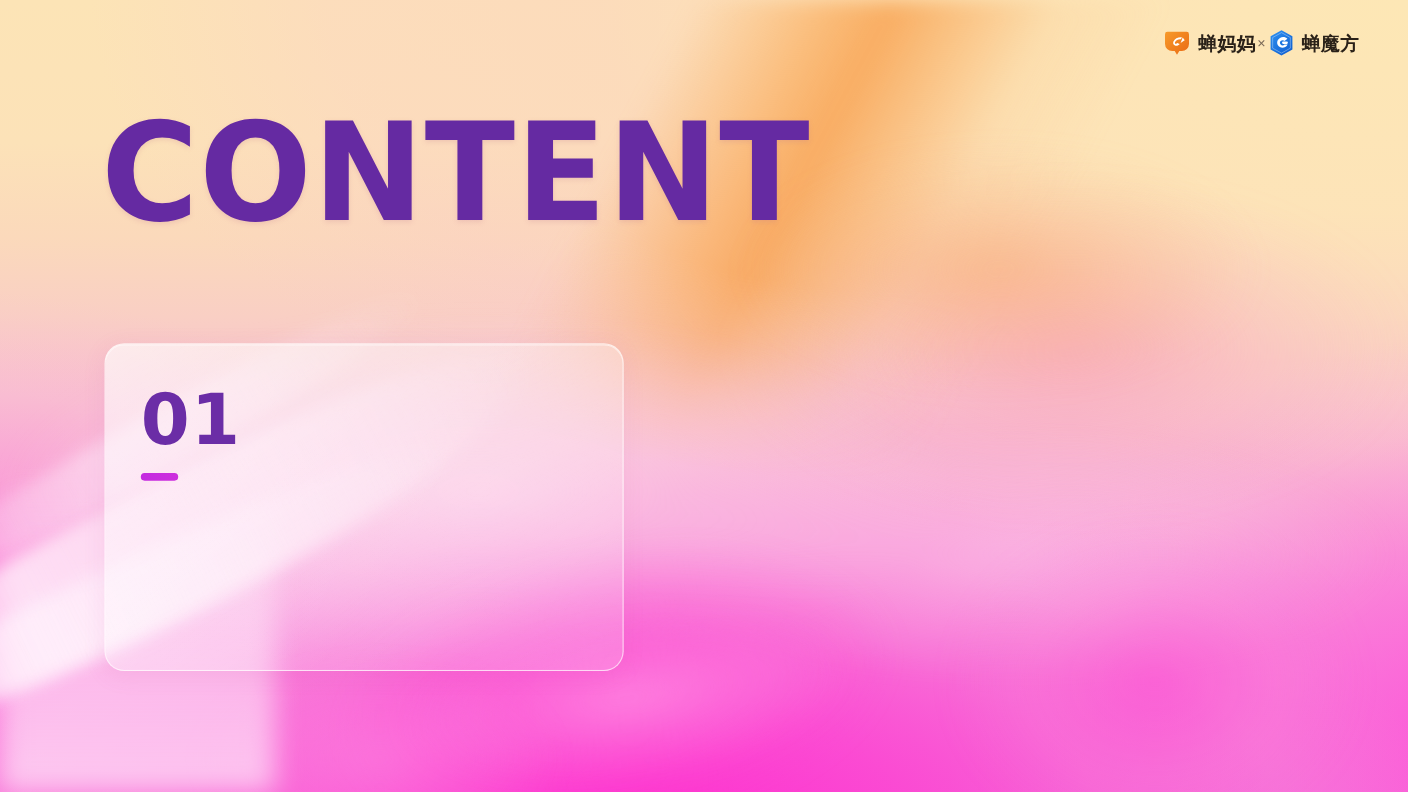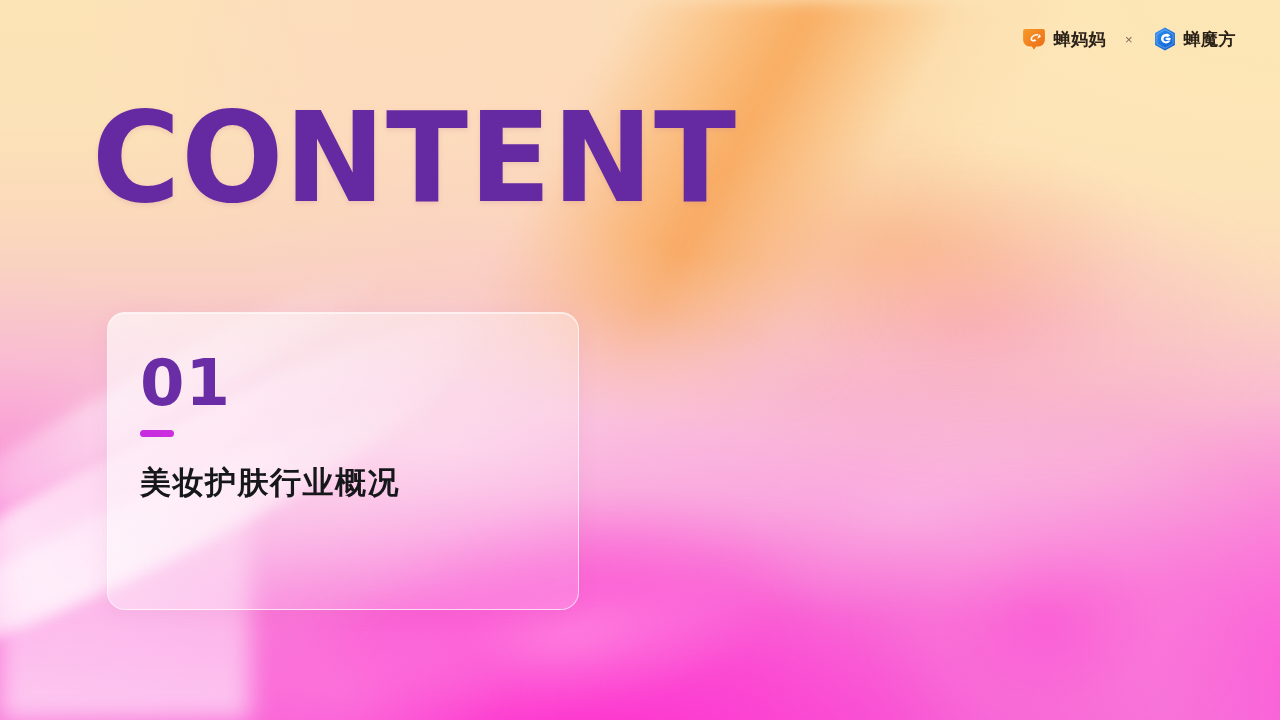--- a/index.html
+++ b/index.html
@@ -209,21 +209,21 @@
     pointer-events: none;
   }
 
   
   .logo-row {
     position: absolute;
     right: 44px;
     top: 26px;
     display: flex;
     align-items: center;
-    gap: 18px;
+    gap: 0;
     z-index: 6;
   }
   .logo-unit {
     display: flex;
     align-items: center;
     gap: 6px;
   }
   .logo-mark {
     width: 26px;
     height: 26px;
@@ -260,21 +260,21 @@
     letter-spacing: 1px;
     transform: scaleX(0.97);
     transform-origin: left top;
     white-space: nowrap;
     text-shadow: 0 2px 5px rgba(190,120,140,0.22);
   }
 
   
   .cards {
     position: absolute;
-    left: 107px;
+    left: 95px;
     top: 312px;
     display: flex;
     gap: 100px;
     z-index: 5;
   }
   .card {
     position: relative;
     width: 472px;
     height: 298px;
     box-sizing: border-box;
@@ -388,20 +388,19 @@
   </div>
 
   <div class="page-title">CONTENT</div>
 
   <div class="cards">
 
     <div class="card">
       <div class="card-inner">
         <div class="card-number">01</div>
         <div class="card-rule"></div>
-        <div class="card-label">美妆护肤行业概况</div>
       </div>
     </div>
 
 
   </div>
 
 </div>
 
 </body></html>

